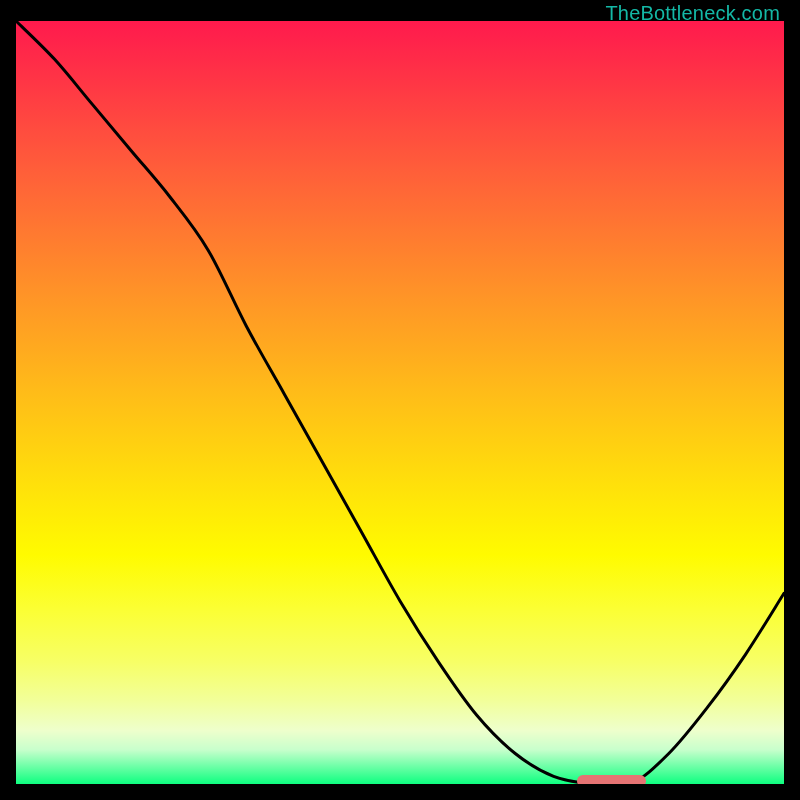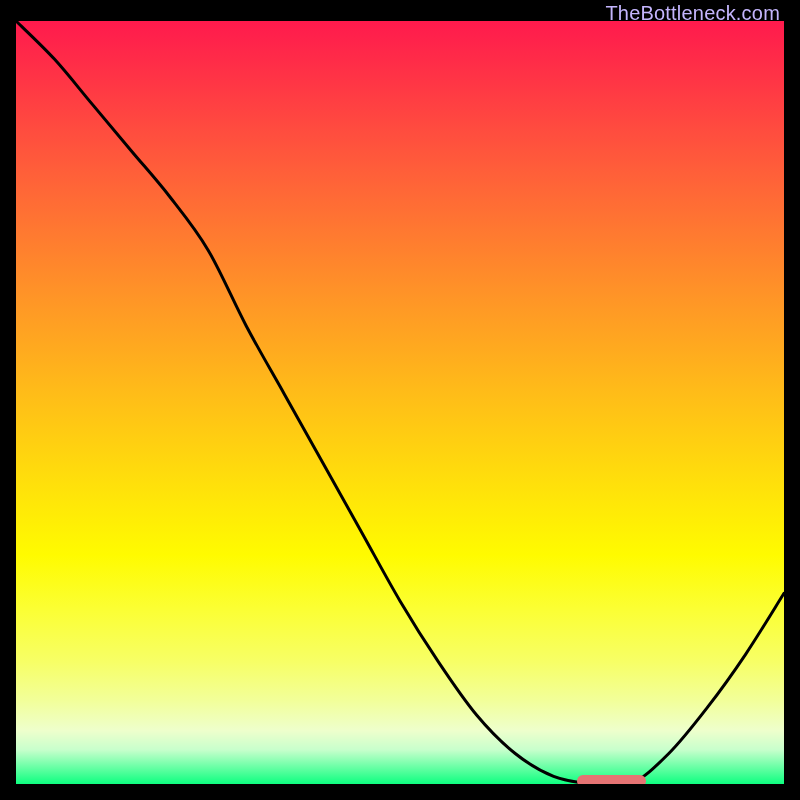--- a/index.html
+++ b/index.html
@@ -50,21 +50,21 @@
       #c8ffcc 95.5%,
       #8affb3 97%,
       #4cff99 98.5%,
       #0eff80 100%
     );
   }
   .watermark {
     position: absolute;
     top: 2px;
     right: 20px;
-    color: #c4b5fd;
+    color: #14b8a6;
     font-size: 20px;
     font-weight: 500;
     letter-spacing: 0.2px;
     user-select: none;
   }
   svg.curve {
     position: absolute;
     inset: 0;
     width: 100%;
     height: 100%;

